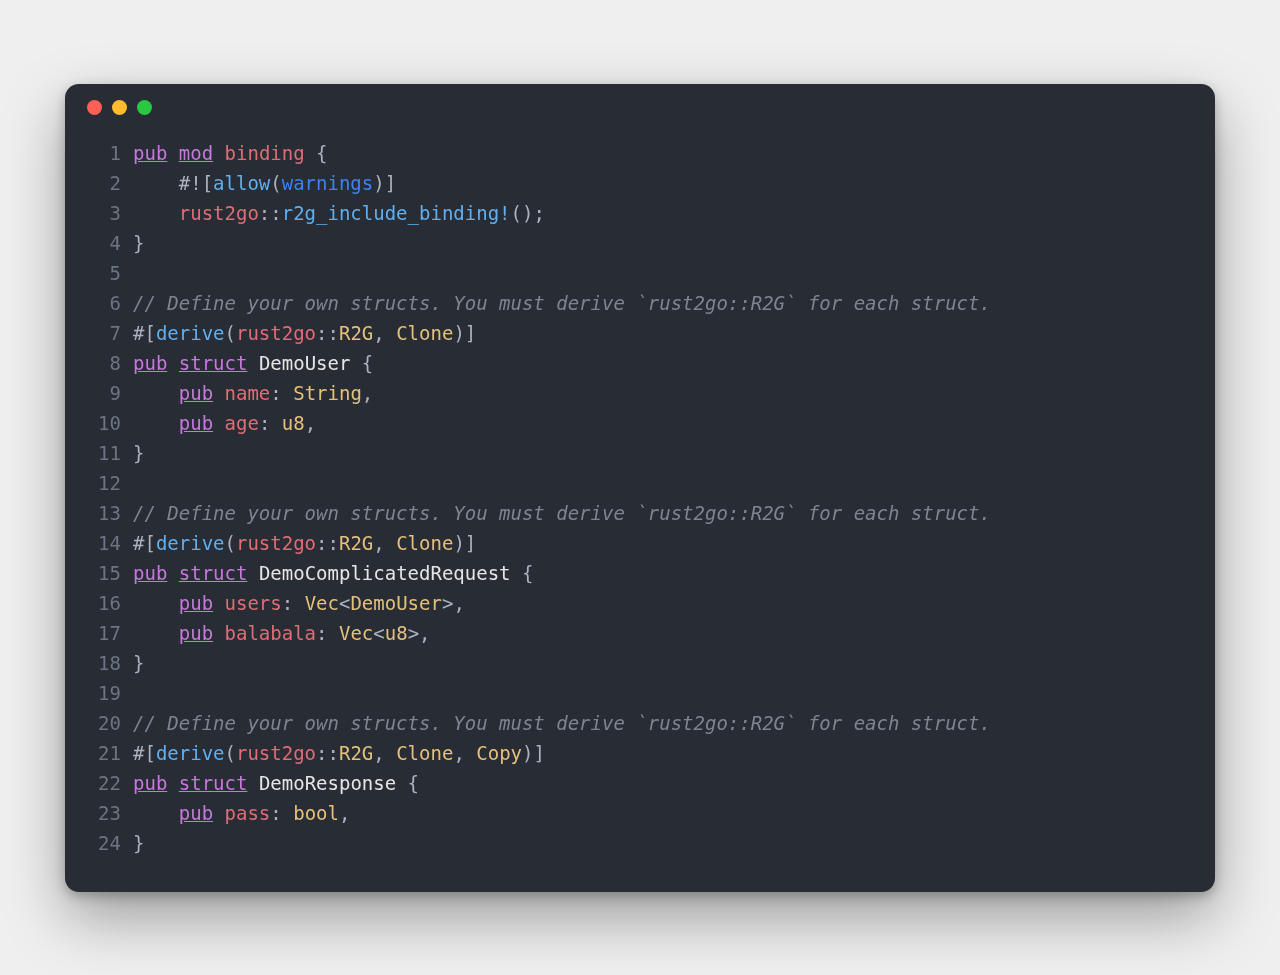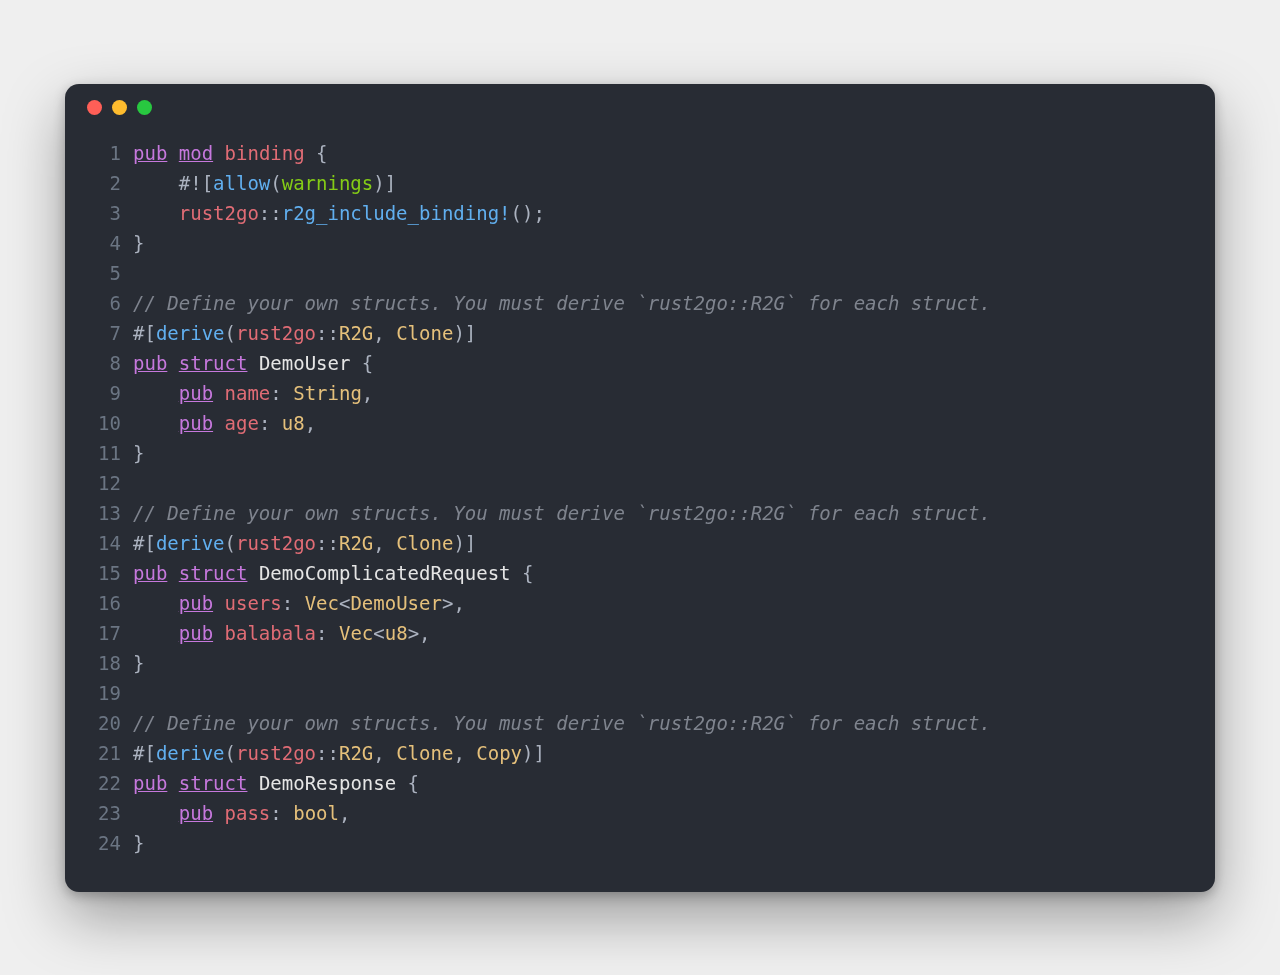--- a/index.html
+++ b/index.html
@@ -83,21 +83,21 @@
   .src {
     color: var(--punct);
   }
 
   .kw { color: var(--kw-mod); text-decoration: underline; }
   .id { color: var(--ident); text-align: right; }
   .fn { color: var(--macro); }
   .ty { color: var(--type); }
   .cm { color: var(--comment); font-style: italic; }
   .pn { color: var(--punct); }
-  .wn { color: #84cc16; } 
+  .wn { color: #3b82f6; } 
   .wht { color: #e5e5e5; }
 
 </style>
 </head>
 <body>
 
 <div class="stage">
   <div class="window">
     <div class="titlebar">
       <div class="tl-dot tl-red"></div>

